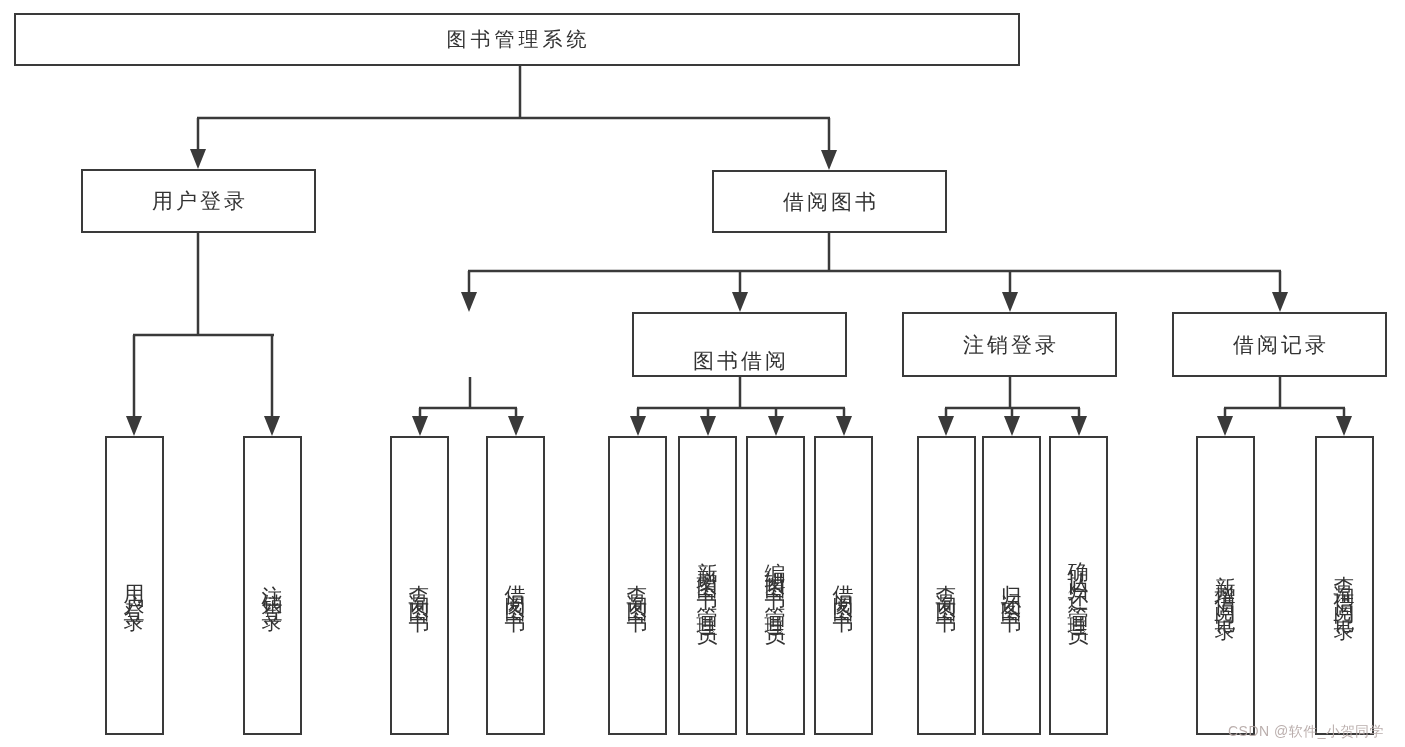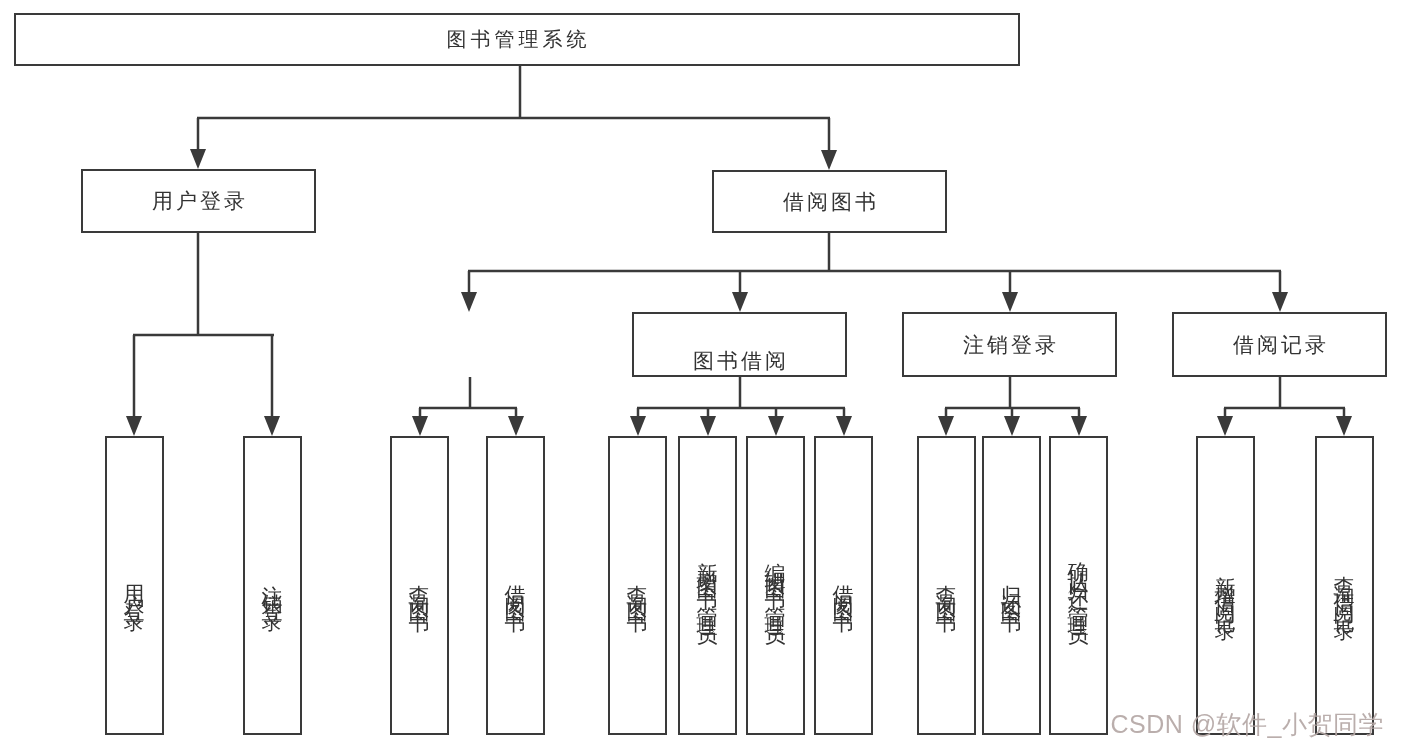--- a/index.html
+++ b/index.html
@@ -56,21 +56,21 @@
   .vbox {
     width: 59px;
     height: 299px;
     top: 436px;
   }
   #watermark {
     position: absolute;
     right: 21px;
     bottom: 6px;
     z-index: 5;
-    font-size: 25px;
+    font-size: 14px;
     letter-spacing: 0.5px;
     color: #b5a8a6;
     opacity: 0.92;
     white-space: nowrap;
   }
 </style>
 </head>
 <body>
 
 <div id="canvas">

